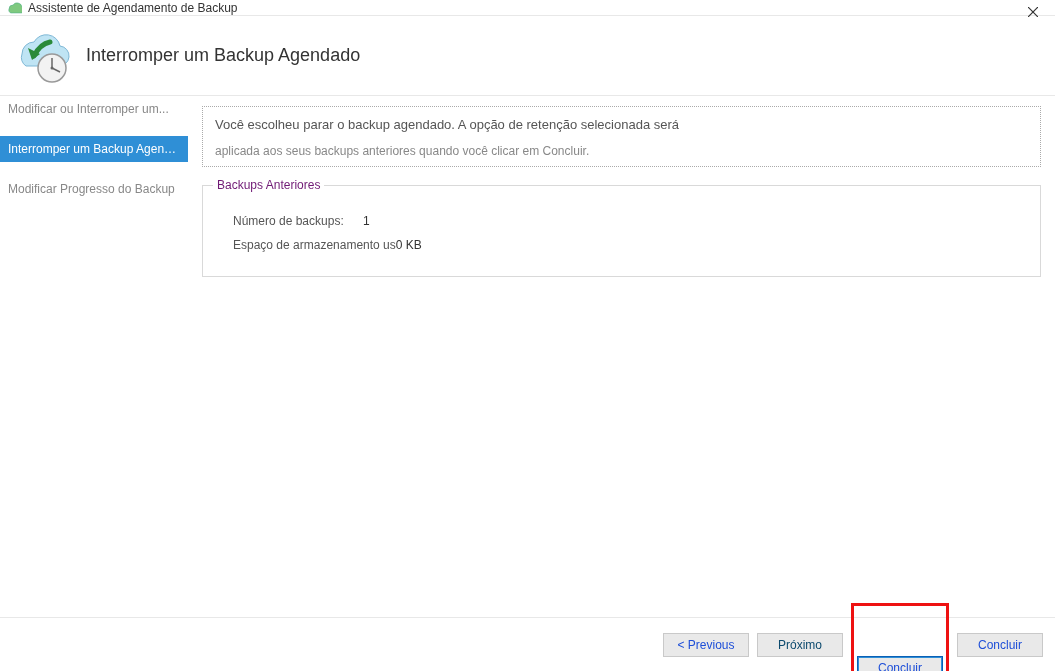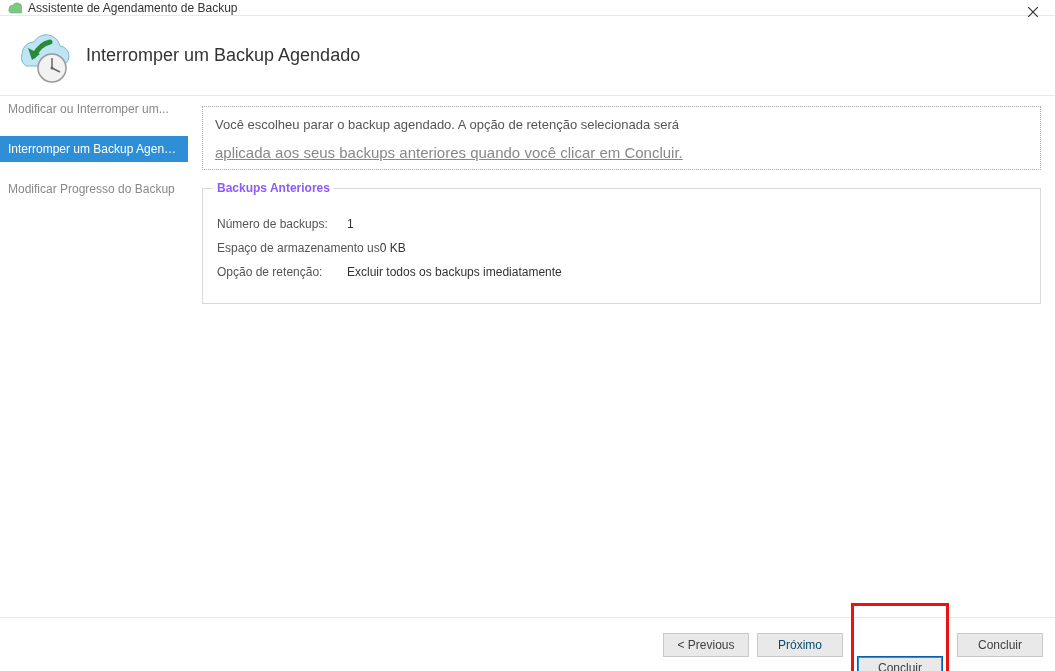--- a/index.html
+++ b/index.html
@@ -65,40 +65,39 @@
       flex: 1;
       padding: 10px 14px;
       position: relative;
     }
     .summary-box {
       border: 1px dotted #aaa;
       padding: 10px 12px 8px 12px;
       margin-bottom: 18px;
     }
     .summary-box .line1 { font-size: 13px; color: #555; margin-bottom: 12px; }
-    .summary-box .line2 { font-size: 15px; color: #888; text-decoration: underline; }
+    .summary-box .line2 { font-size: 12px; color: #888; }
     .groupbox {
       position: relative;
       border: 1px solid #d9d9d9;
       margin-top: 8px;
       padding: 18px 14px 14px 14px;
     }
     .groupbox .legend {
       position: absolute;
       top: -8px; left: 10px;
       background: #fff;
       padding: 0 4px;
       font-size: 12px;
-      color: #8b5cf6;
-      font-weight: bold;
+      color: #701a75;
     }
     .field-row {
       display: flex;
       align-items: center;
-      margin: 10px 0;
+      margin: 10px 16px;
       font-size: 12px;
       color: #555;
     }
     .field-row .label { width: 130px; }
     .field-row .value { color: #333; }
     .footer {
       position: absolute;
       bottom: 0; left: 0; right: 0;
       height: 54px;
       border-top: 1px solid #e8e8e8;
@@ -108,21 +107,21 @@
       padding-right: 12px;
       gap: 8px;
     }
     .btn {
       min-width: 86px;
       height: 24px;
       padding: 0 10px;
       background: #e9e9e9;
       border: 1px solid #c9c9c9;
       font-size: 12px;
-      color: #404040;
+      color: #1d4ed8;
       cursor: pointer;
     }
     .btn:disabled { color: #0c4a6e; cursor: default; }
     .btn.primary {
       border: 1px solid #0a5fb5;
       background: #e9e9e9;
       box-shadow: inset 0 0 0 1px #2f8fd6;
       margin-top: 47px;
     }
     .highlight-wrap {
@@ -182,24 +181,20 @@
       <div class="field-row">
         <span class="label">Número de backups:</span>
         <span class="value">1</span>
       </div>
 
       <div class="field-row">
         <span class="label" style="width:auto">Espaço de armazenamento us</span>
         <span class="value">0 KB</span>
       </div>
 
-      <div class="field-row">
-        <span class="label">Opção de retenção:</span>
-        <span class="value">Excluir todos os backups imediatamente</span>
-      </div>
     </div>
   </div>
 </div>
 
 <div class="footer">
   <button class="btn">&lt; Previous</button>
   <button class="btn" disabled="">Próximo</button>
   <span class="highlight-wrap">
     <button class="btn primary">Concluir</button>
   </span>

